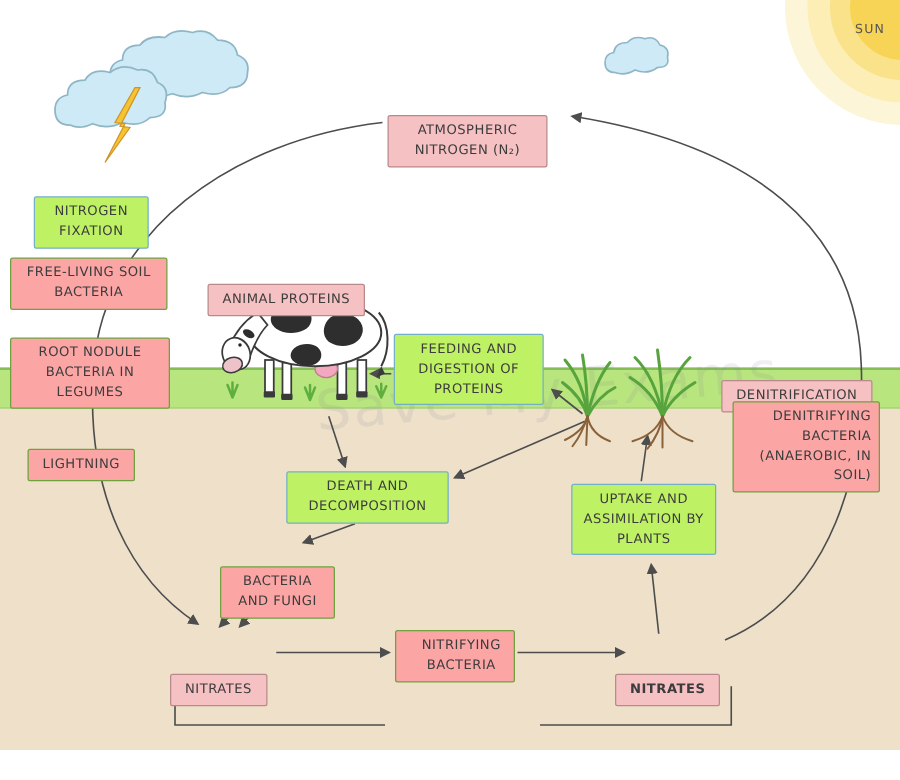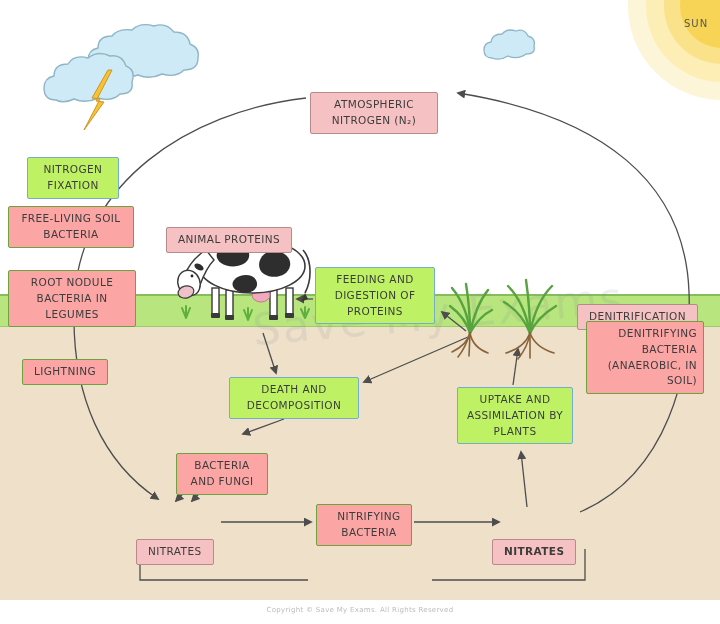--- a/index.html
+++ b/index.html
@@ -151,14 +151,13 @@
   <div class="box pink nowrap" style="left:577px;top:274px;">DENITRIFICATION</div>
   <div class="box green" style="left:586px;top:321px;width:118px;text-align:right;">DENITRIFYING BACTERIA (ANAEROBIC, IN SOIL)</div>
   <div class="box blue" style="left:229px;top:377px;width:130px;">DEATH AND DECOMPOSITION</div>
   <div class="box blue" style="left:457px;top:387px;width:116px;">UPTAKE AND ASSIMILATION BY PLANTS</div>
   <div class="box green" style="left:176px;top:437px;width:92px;margin-top:16px;">BACTERIA AND FUNGI</div>
   <div class="box pink nowrap" style="left:136px;top:509px;">NITRATES</div>
   <div class="box green" style="left:316px;top:504px;width:96px;padding-left:16px;">NITRIFYING BACTERIA</div>
   <div class="box pink nowrap" style="left:492px;top:509px;font-weight:bold;">NITRATES</div>
 
   <div class="sun-label">SUN</div>
-  <div class="copyright">Copyright © Save My Exams. All Rights Reserved</div>
 </div>
 
 </body></html>

